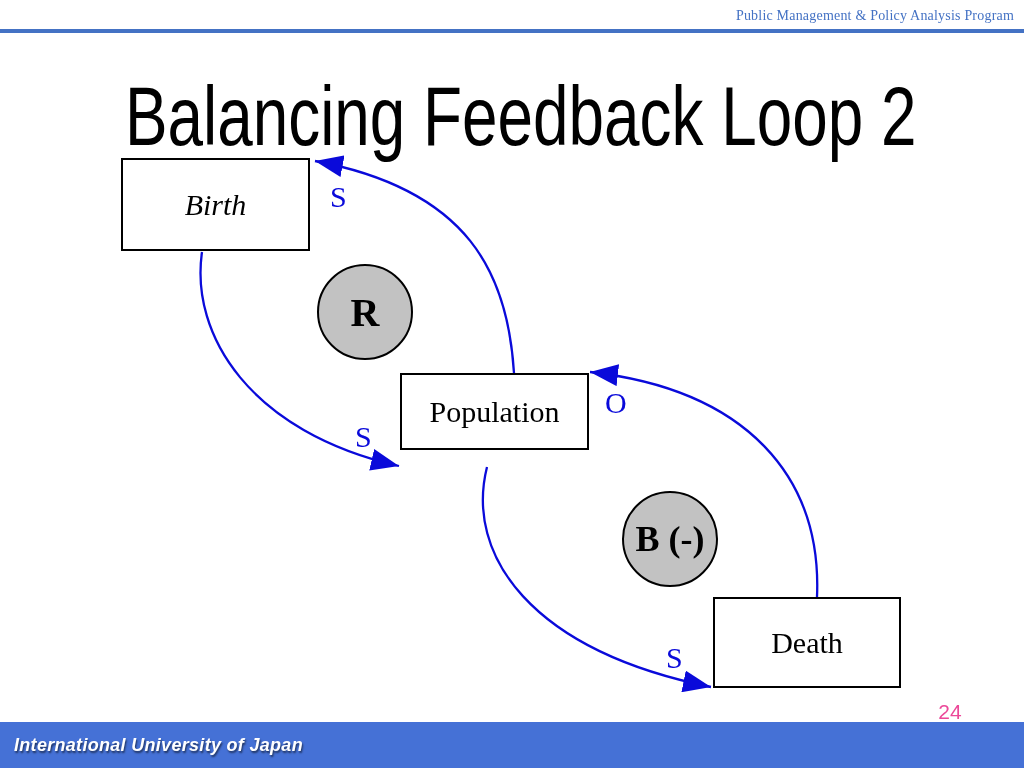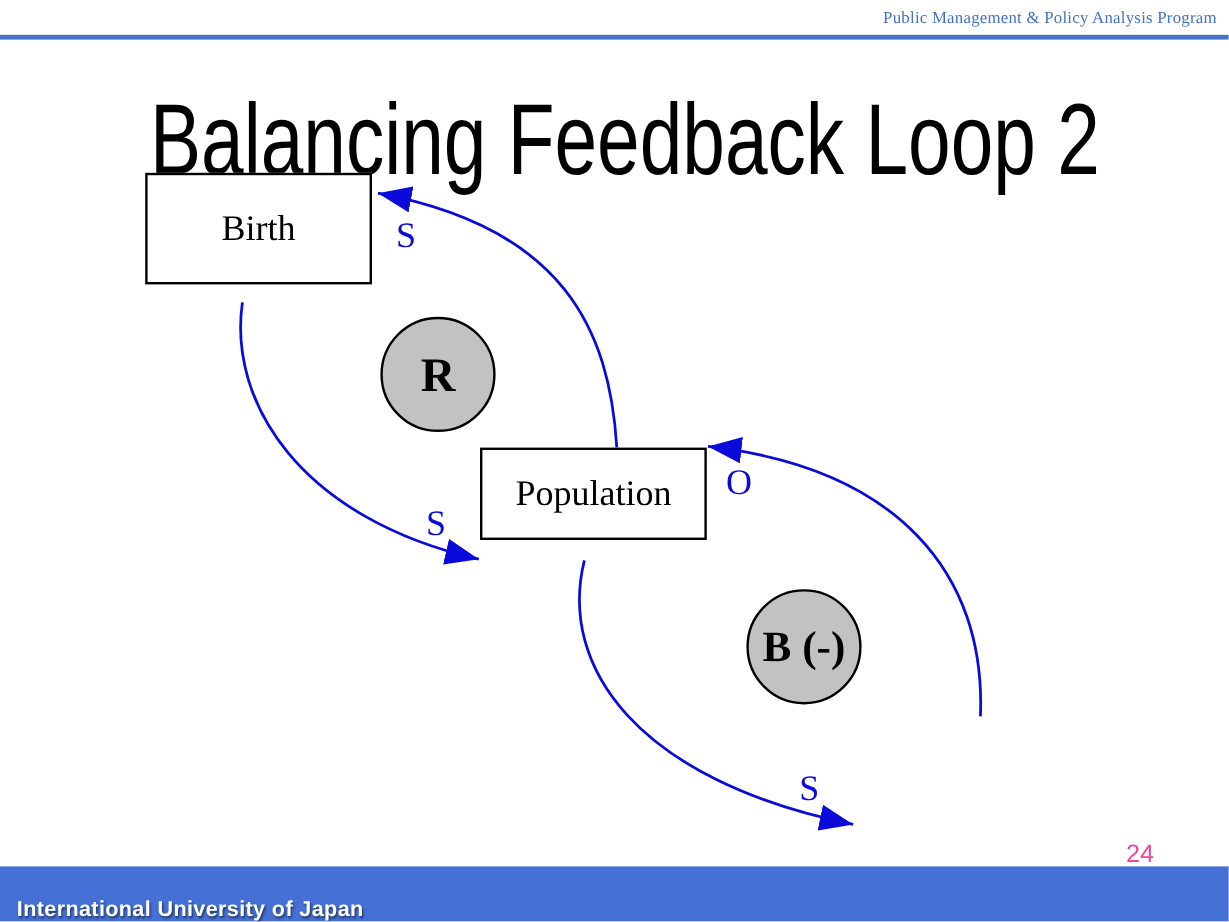--- a/index.html
+++ b/index.html
@@ -42,21 +42,21 @@
   
   svg.links { position: absolute; left: 0; top: 0; width: 1024px; height: 768px; }
   svg.links path.link { fill: none; stroke: var(--link-blue); stroke-width: 2.3px; }
 
   
   .node {
     position: absolute; background: #ffffff; border: 2px solid #000;
     display: flex; align-items: center; justify-content: center;
     font-family: "Liberation Serif", serif; font-size: 30px; color: #000;
   }
-  .node-birth      { left: 121px; top: 144px; width: 189px; height: 93px; }
+  .node-birth      { left: 121px; top: 158px; width: 189px; height: 93px; font-style: italic; }
   .node-population { left: 400px; top: 373px; width: 189px; height: 77px; }
   .node-death      { left: 713px; top: 597px; width: 188px; height: 91px; }
 
   
   .loop-circle {
     position: absolute; width: 96px; height: 96px; border-radius: 50%;
     background: var(--loop-gray); border: 2px solid #000;
     display: flex; align-items: center; justify-content: center;
     font-family: "Liberation Serif", serif; font-weight: 700; color: #000;
   }
@@ -76,21 +76,21 @@
   
   .page-number {
     position: absolute; left: 930px; top: 700px; width: 40px;
     text-align: center; font-size: 21px; color: #ec4899;
   }
 
   
   .footer-bar {
     position: absolute; left: 0; top: 722px; width: 1024px; height: 46px;
     background: var(--footer-blue);
-    display: flex; align-items: flex-end;
+    display: flex; align-items: center; font-style: italic;
   }
   .footer-text {
     margin-left: 14px; color: #ffffff; font-size: 18px; font-weight: 700;
     letter-spacing: 0.3px;
     text-shadow: 1px 2px 2px rgba(0,0,0,0.55);
   }
 </style>
 </head>
 <body>
 
@@ -114,20 +114,23 @@
     <path class="link" d="M 487 467 C 465 555, 530 650, 711 687" marker-end="url(#arrowhead)"></path>
     <path class="link" d="M 817 597 C 822 478, 748 390, 590 372" marker-end="url(#arrowhead)"></path>
   </svg>
 
   <div class="node node-birth">
     <span>Birth</span>
   </div>
   <div class="node node-population">
     <span>Population</span>
   </div>
+  <div class="node node-death">
+    <span>Death</span>
+  </div>
 
   <div class="loop-circle loop-r">
     <span>R</span>
   </div>
   <div class="loop-circle loop-b">
     <span>B (-)</span>
   </div>
 
   <div class="polarity pol-s1">S</div>
   <div class="polarity pol-s2">S</div>

